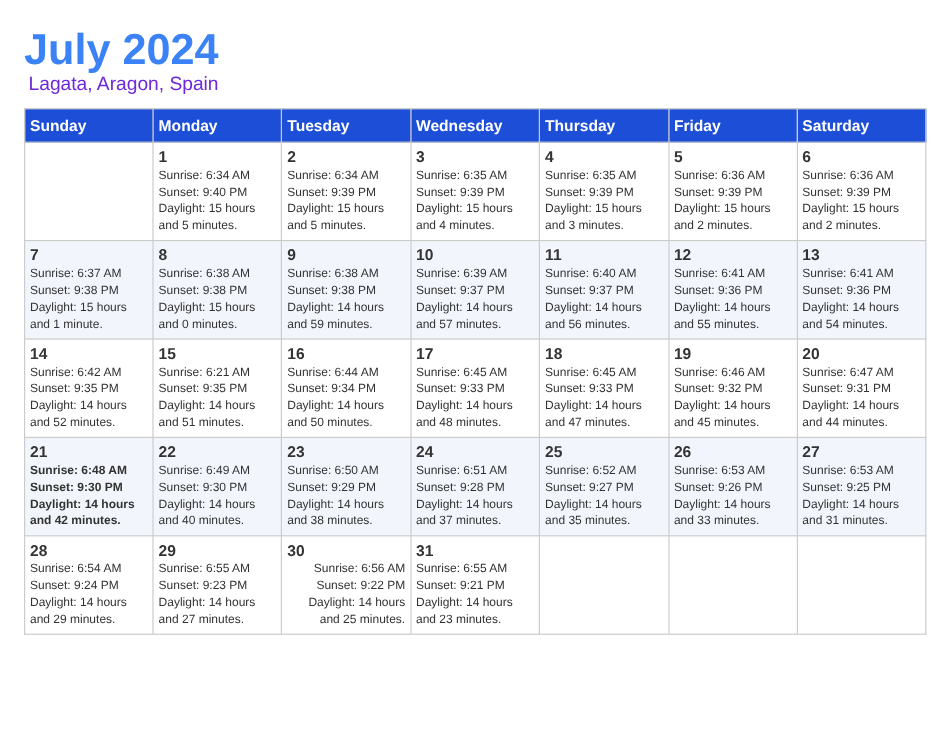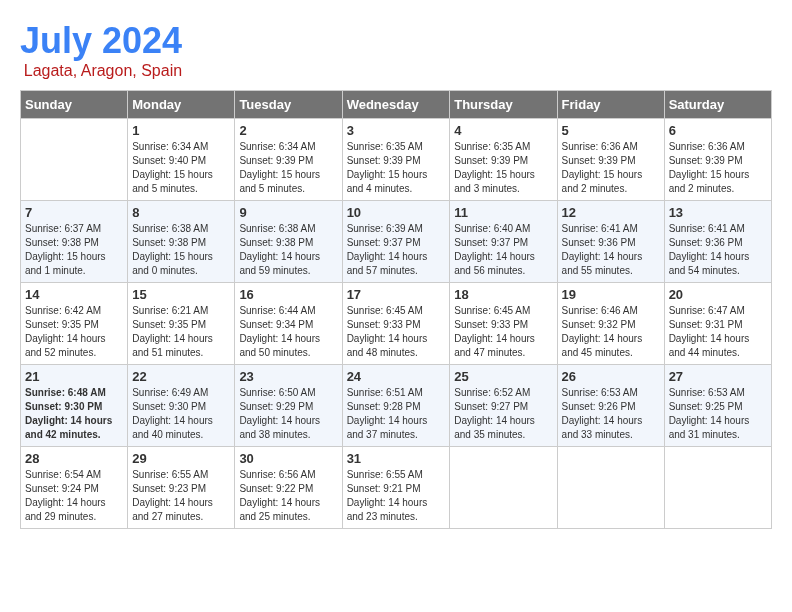--- a/index.html
+++ b/index.html
@@ -38,29 +38,29 @@
     .title-block {
       text-align: right;
     }
     .month-year {
       font-size: 36px;
       font-weight: bold;
       color: #3b82f6;
     }
     .location {
       font-size: 16px;
-      color: #b91c1c;
+      color: #6d28d9;
     }
     table {
       width: 100%;
       border-collapse: collapse;
       font-size: 11px;
     }
     thead tr th {
-      background-color: #737373;
+      background-color: #1d4ed8;
       color: #fff;
       padding: 6px 4px;
       text-align: left;
       font-size: 13px;
       font-weight: bold;
       border: 1px solid #ccc;
     }
     tbody tr td {
       border: 1px solid #ccc;
       padding: 4px;
@@ -291,21 +291,21 @@
 Daylight: 14 hours and 29 minutes.</div>
         </td>
         <td>
           <div class="day-number">29</div>
           <div class="day-info" style="white-space: pre-line;">Sunrise: 6:55 AM
 Sunset: 9:23 PM
 Daylight: 14 hours and 27 minutes.</div>
         </td>
         <td>
           <div class="day-number">30</div>
-          <div class="day-info" style="white-space: pre-line;">Sunrise: 6:56 AM
+          <div class="day-info" style="white-space: pre-line; text-align: right;">Sunrise: 6:56 AM
 Sunset: 9:22 PM
 Daylight: 14 hours and 25 minutes.</div>
         </td>
         <td>
           <div class="day-number">31</div>
           <div class="day-info" style="white-space: pre-line;">Sunrise: 6:55 AM
 Sunset: 9:21 PM
 Daylight: 14 hours and 23 minutes.</div>
         </td>
         <td class="empty-cell"></td>

